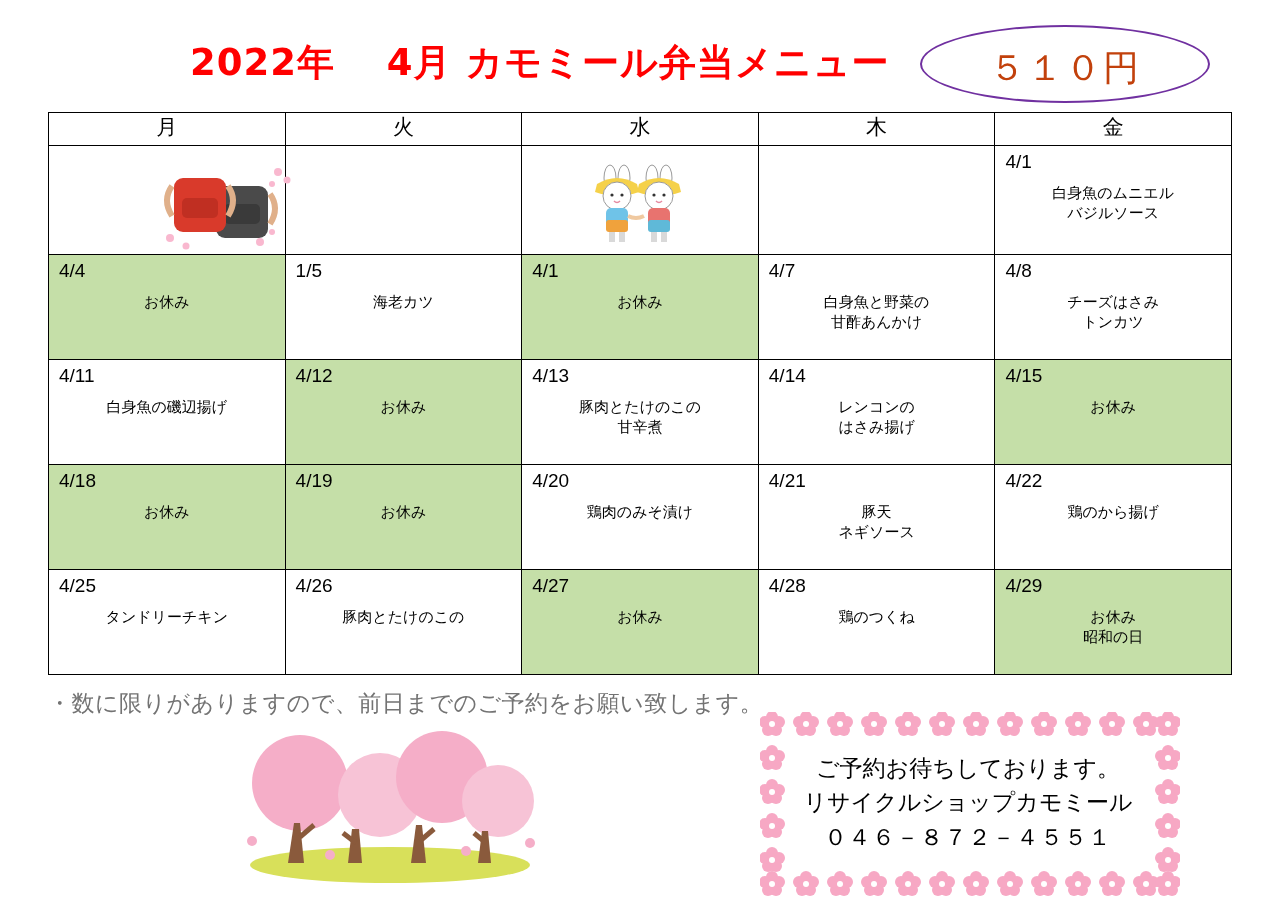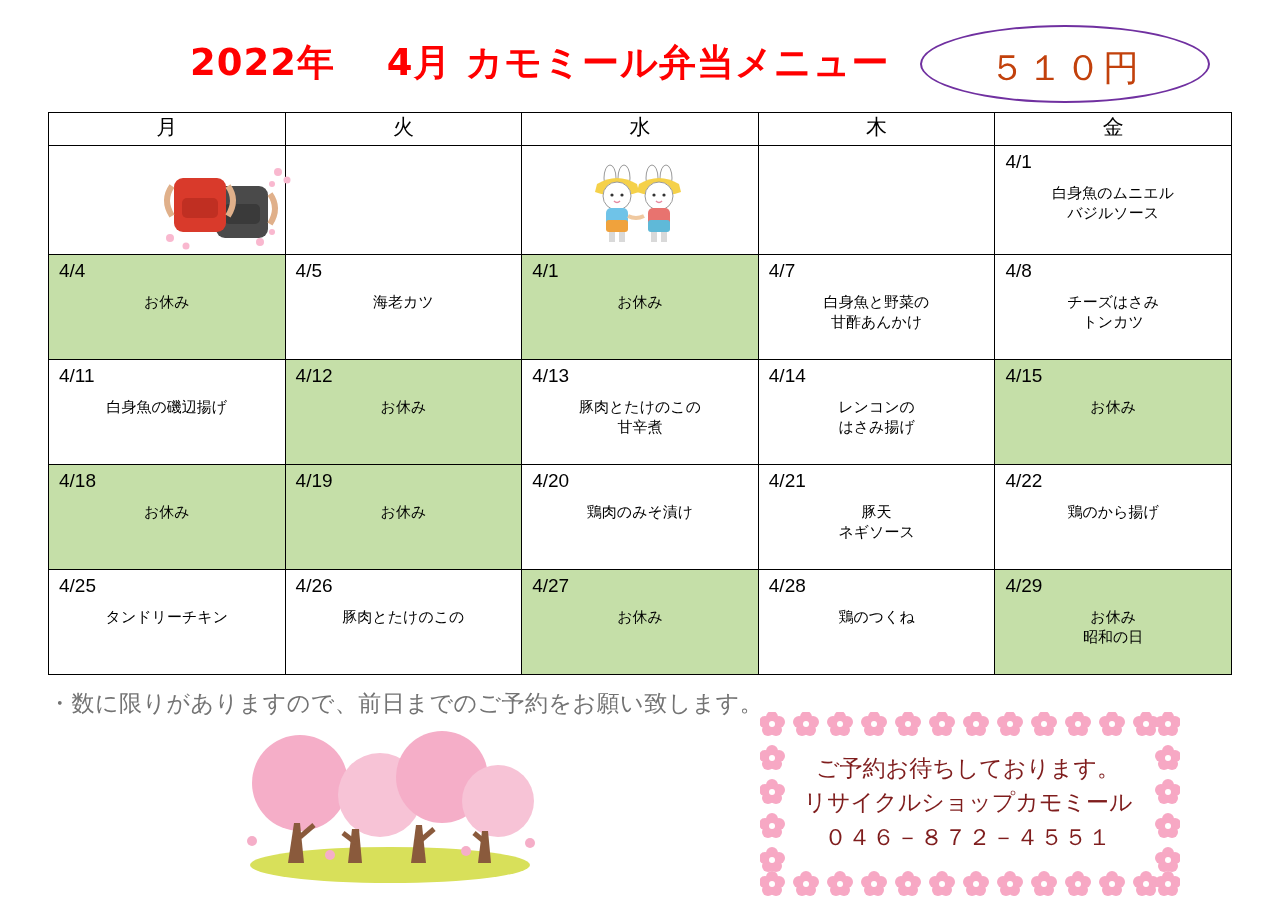--- a/index.html
+++ b/index.html
@@ -137,21 +137,21 @@
     bottom: 20px;
     display: flex;
     flex-direction: column;
     justify-content: center;
     align-items: center;
   }
   .contact-line {
     font-size: 23px;
     line-height: 1.5;
     text-align: center;
-    color: #7f1d1d;
+    color: #000000;
     white-space: nowrap;
   }
   .contact-line.phone { letter-spacing: 1px; }
   .flower-border { position: absolute; left: 0; top: 0; }
 </style>
 </head>
 <body>
 
 <div class="header">
   <div class="title">2022年　 4月 カモミール弁当メニュー</div>
@@ -245,21 +245,21 @@
 バジルソース</div>
         </td>
       </tr>
 
       <tr>
         <td class="cell holiday">
           <div class="date">4/4</div>
           <div class="menu">お休み</div>
         </td>
         <td class="cell">
-          <div class="date">4/5</div>
+          <div class="date">1/5</div>
           <div class="menu">海老カツ</div>
         </td>
         <td class="cell holiday">
           <div class="date">4/1</div>
           <div class="menu">お休み</div>
         </td>
         <td class="cell">
           <div class="date">4/7</div>
           <div class="menu">白身魚と野菜の
 甘酢あんかけ</div>

